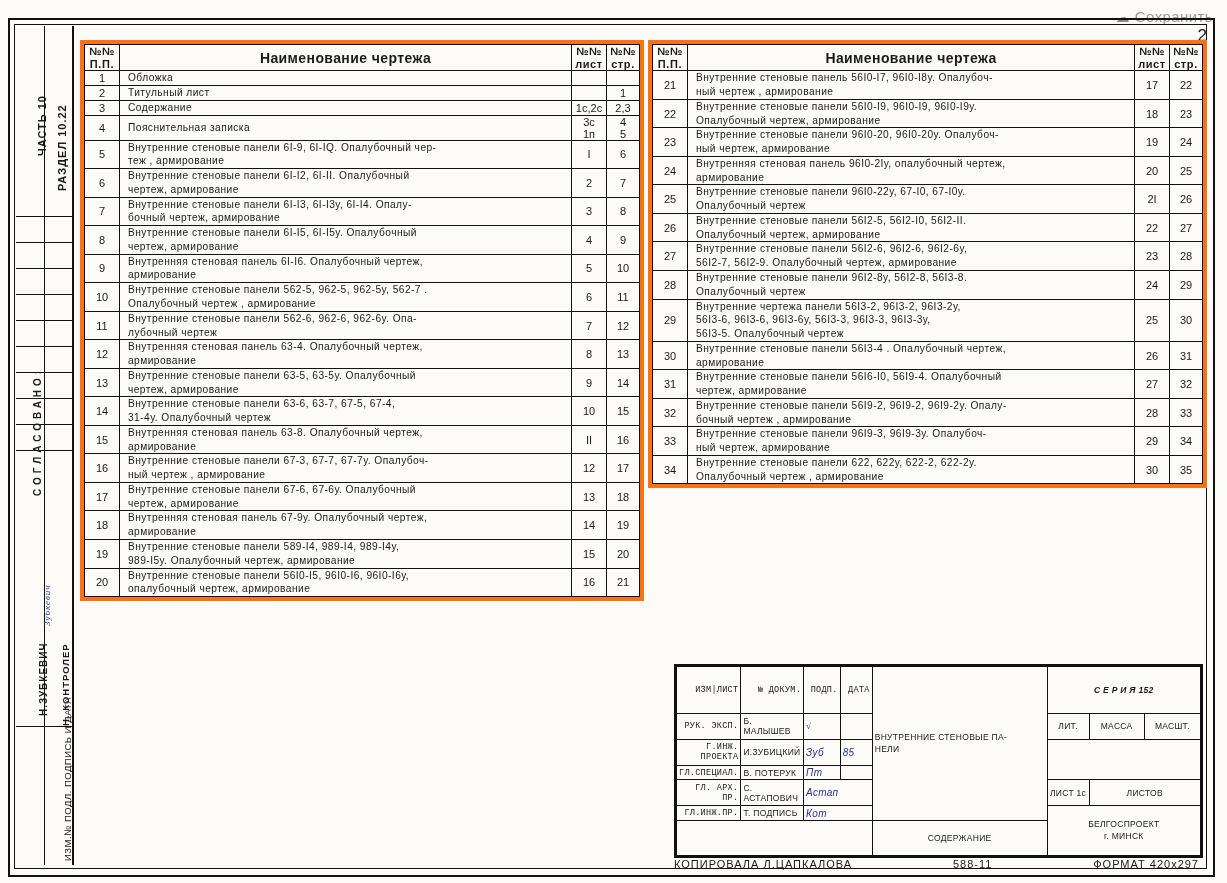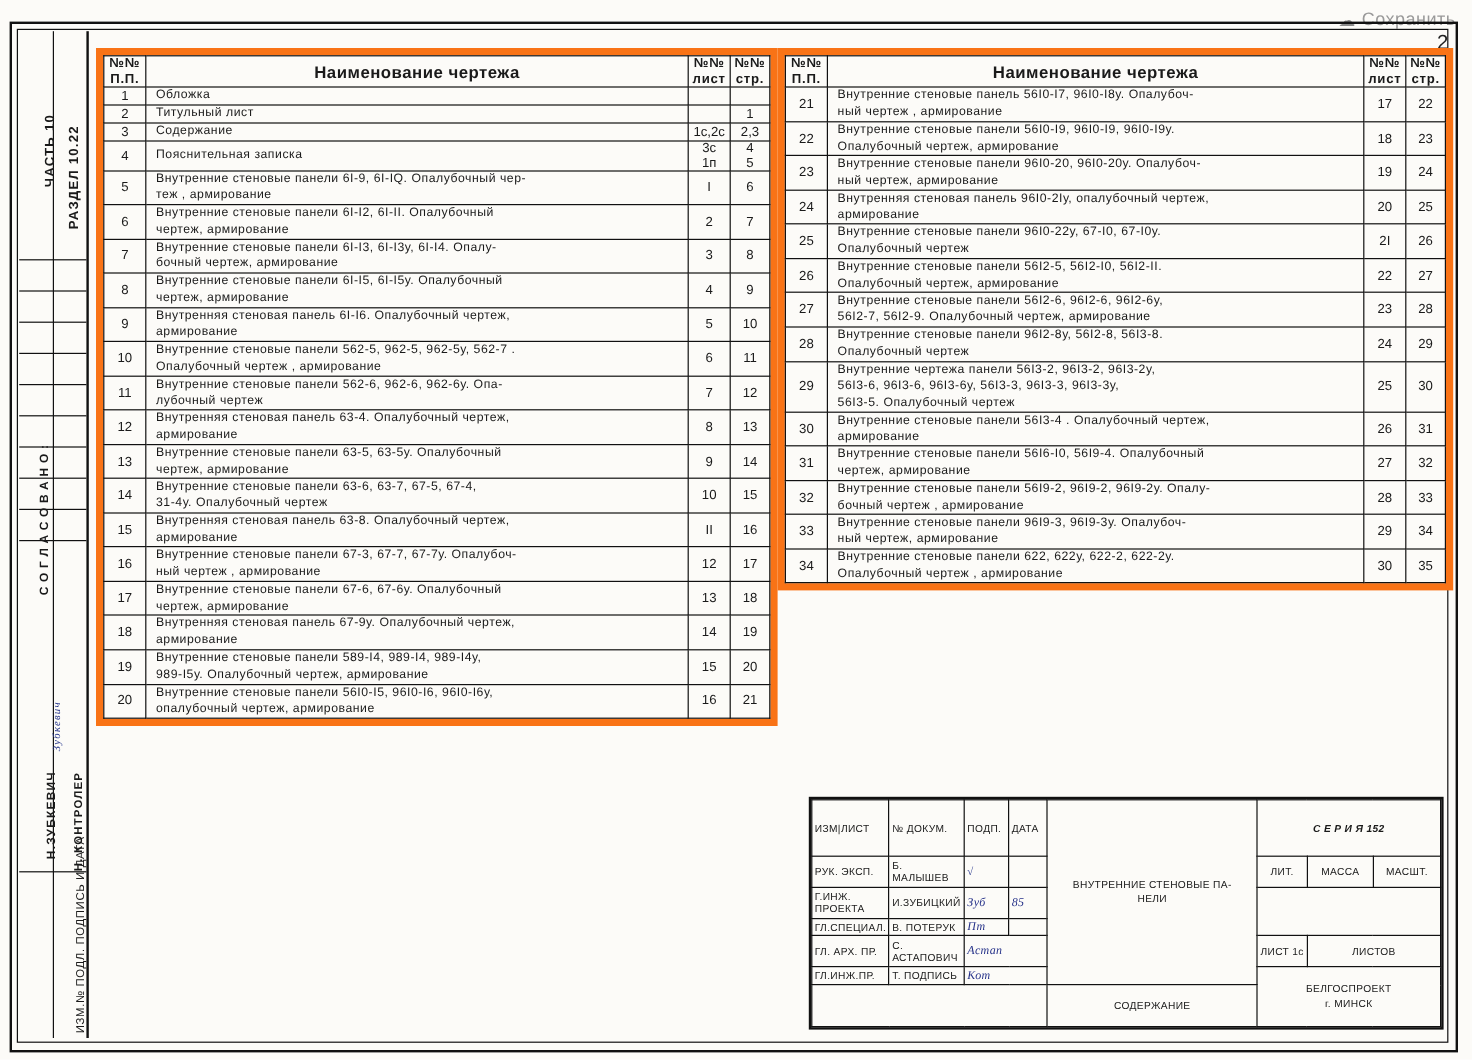--- a/index.html
+++ b/index.html
@@ -50,21 +50,21 @@
     font-family:"Liberation Sans", sans-serif;
   }
   .vtext.small{font-size:9.5px;letter-spacing:.5px;font-weight:normal;}
   .vtext.spaced{letter-spacing:4px;}
   
   .content{
     position:absolute;left:74px;top:26px;width:1131px;height:839px;
   }
   
   .tbl{
-    position:absolute;border:6px solid #f97316;border-collapse:collapse;
+    position:absolute;border:4px solid #f97316;border-collapse:collapse;
   }
   table.reg{border-collapse:collapse;width:100%;height:100%;}
   table.reg th,table.reg td{
     border:1px solid #111;padding:0;vertical-align:middle;
   }
   .hdr{
     text-align:center;font-size:10.5px;font-weight:bold;
     letter-spacing:.6px;line-height:1.15;padding:3px 1px;
     font-family:"Liberation Sans", sans-serif;
   }
@@ -77,38 +77,38 @@
   
   #table-left{left:6px;top:14px;width:556px;}
   #table-right{left:574px;top:14px;width:551px;}
   
   .title-block{
     position:absolute;left:600px;top:638px;width:525px;height:190px;
     border:2px solid #111;
   }
   .tb-grid{width:100%;height:100%;border-collapse:collapse;}
   .tb-grid td{border:1px solid #111;font-size:8.5px;padding:0 2px;letter-spacing:.3px;}
-  .tb-small{font-size:7.6px;text-align:left;letter-spacing:.2px;}
+  .tb-small{font-size:7.6px;text-align:right;letter-spacing:.2px;font-family:Liberation Mono, monospace;}
   .tb-name{font-size:9px;}
   .tb-series{
     font-size:17px;font-weight:bold;letter-spacing:5px;text-align:center;
   }
-  .tb-mid{font-size:11px;letter-spacing:1px;line-height:1.35;padding-left:6px;text-align:center;}
+  .tb-mid{font-size:11px;letter-spacing:1px;line-height:1.35;padding-left:6px;}
   .tb-cont{font-size:12px;letter-spacing:2px;text-align:center;}
   .tb-org{font-size:11px;letter-spacing:1.2px;text-align:center;line-height:1.4;}
   .tb-hdr3{font-size:8.5px;text-align:center;letter-spacing:.5px;margin-left:41px;}
   .copier{
     position:absolute;left:600px;top:832px;width:525px;
     font-size:11px;letter-spacing:1px;display:flex;justify-content:space-between;
   }
   .copier span{white-space:nowrap;}
   .sig{
     font-family:"Liberation Serif", serif;font-style:italic;font-size:9px;color:#2b3a8f;
   }
-  .scribble{color:#27338a;font-family:Liberation Serif, serif;font-style:italic;font-size:10px;}
+  .scribble{color:#27338a;font-family:Liberation Sans, sans-serif;font-style:italic;font-size:10px;}
   .nowrap{white-space:nowrap;}
 </style>
 </head>
 <body>
 
 <div class="page">
 
   <div class="watermark">
     <span class="wm-ico">☁</span>
     <span>Сохранить</span>
@@ -665,15 +665,20 @@
           </td>
         </tr>
         <tr>
           <td colspan="4" style="height:34px;"></td>
           <td class="tb-cont">СОДЕРЖАНИЕ</td>
         </tr>
       </tbody>
         </table>
     </div>
 
+    <div class="copier">
+      <span>КОПИРОВАЛА  Л.ЦАПКАЛОВА</span>
+      <span>588-11</span>
+      <span>ФОРМАТ  420х297</span>
+    </div>
 
   </div>
 </div>
 
 </body></html>

